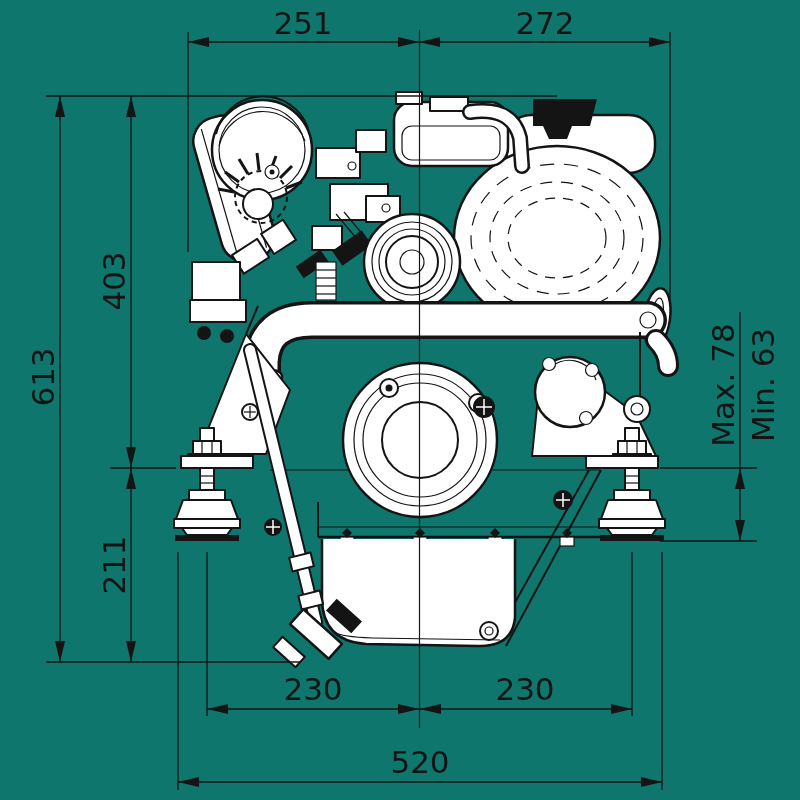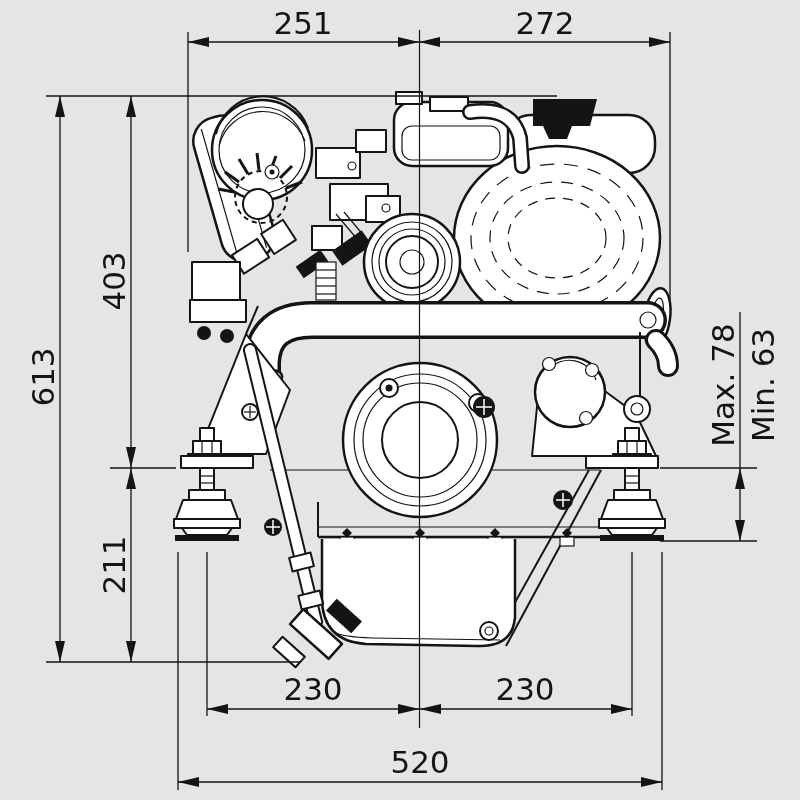--- a/index.html
+++ b/index.html
@@ -1,16 +1,16 @@
 <!DOCTYPE html>
 <html><head>
 <meta charset="utf-8">
 <style>
   html,body{margin:0;padding:0;background:#ffffff;}
-  .stage{width:800px;height:800px;position:relative;background:#e5e5e5;overflow:hidden;}
+  .stage{width:800px;height:800px;position:relative;background:#0f766e;overflow:hidden;}
   svg{display:block;}
   .ln{stroke:#141414;fill:none;stroke-width:2;stroke-linejoin:round;}
   .ln25{stroke:#141414;fill:none;stroke-width:2.5;stroke-linejoin:round;}
   .thin{stroke:#141414;fill:none;stroke-width:1.2;}
   .wf{fill:#ffffff;}
   .bf{fill:#141414;stroke:none;}
   .dim{stroke:#141414;stroke-width:1.3;fill:none;}
   .dtxt{font-family:"DejaVu Sans","Liberation Sans",sans-serif;font-size:31px;fill:#141414;}
 </style>
 </head>

